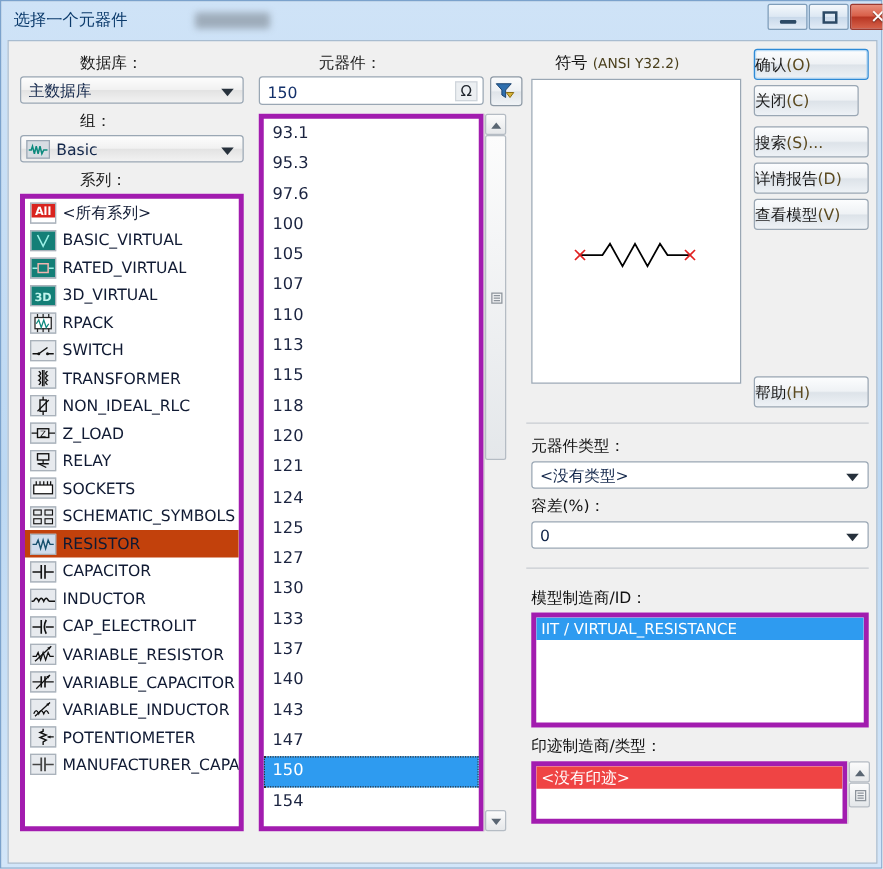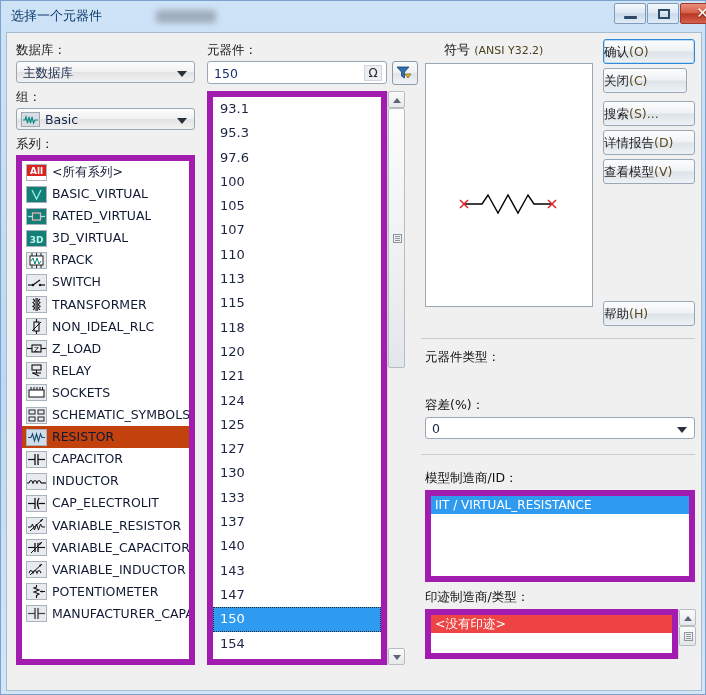--- a/index.html
+++ b/index.html
@@ -49,21 +49,21 @@
     position:absolute;left:0;top:0;width:100%;height:100%;
     color:#fff;font-size:15px;font-weight:bold;line-height:19px;text-align:center;
     text-shadow:0 1px 1px rgba(0,0,0,.5);font-family:"DejaVu Sans",sans-serif;
   }
   
   .client{
     position:absolute;left:5px;top:31px;width:696px;height:659px;
     background:#f0f0f0;border:1px solid #a8bcd0;box-sizing:border-box;
   }
   .lbl{
-    position:absolute;font-size:12.5px;color:#1a1a1a;white-space:nowrap;
+    position:absolute;font-size:12.5px;color:#1a1a1a;white-space:nowrap;margin-left:48px;
   }
   
   .combo{
     position:absolute;box-sizing:border-box;
     border:1px solid #9aa7b4;border-radius:3px;
     background:linear-gradient(to bottom,#fdfdfd 0%,#f1f1f1 48%,#e3e3e3 52%,#f2f2f2 100%);
     height:22px;
   }
   .combo .cval{
     position:absolute;left:6px;top:3px;font-size:12.5px;color:#12264a;white-space:nowrap;
@@ -78,21 +78,21 @@
     background:#d7dde3;border:1px solid #9aa7b4;box-sizing:border-box;
     overflow:hidden;
   }
   
   .combo.flat{
     background:#ffffff;border:1px solid #9aa7b4;
   }
   
   .listbox{
     position:absolute;box-sizing:border-box;
-    background:#fff;border:6px solid #a21caf;
+    background:#fff;border:4px solid #a21caf;
     overflow:hidden;
   }
   .row{
     position:relative;height:22.1px;line-height:22.1px;
     font-size:12.5px;color:#101a33;white-space:nowrap;
     padding-left:4px;box-sizing:border-box;
     display:flex;align-items:center;
   }
   .row .ricon{
     width:21px;height:17px;margin-right:5px;flex:0 0 auto;
@@ -513,20 +513,24 @@
         <div class="btn" style="left: 596px; top: 126px; width: 92px;"><span>查看模型</span><span class="mn">(V)</span></div>
       </div>
 
     <div class="btn" style="left:596px;top:268px;width:92px;">
       <span>帮助</span><span class="mn">(H)</span>
     </div>
 
     <div class="sep" style="left:414px;top:305px;width:274px;"></div>
 
     <div class="grouplbl" style="left:418px;top:316px;">元器件类型：</div>
+    <div class="combo flat" style="left:418px;top:336px;width:270px;height:22px;">
+      <span class="cval">&lt;没有类型&gt;</span>
+      <span class="arrow"></span>
+    </div>
 
     <div class="grouplbl" style="left:418px;top:364px;">
       <span>容差(%)：</span>
     </div>
     <div class="combo flat" style="left:418px;top:384px;width:270px;height:22px;">
       <span class="cval">0</span>
       <span class="arrow"></span>
     </div>
 
     <div class="sep" style="left:414px;top:421px;width:274px;"></div>

